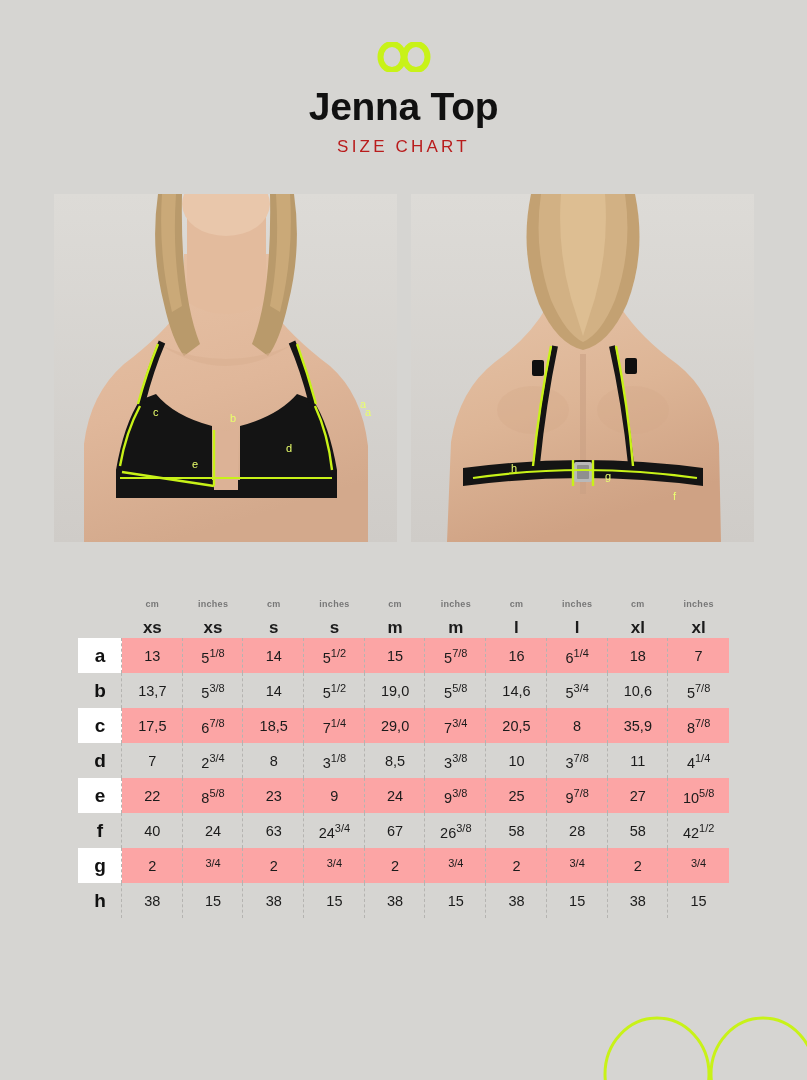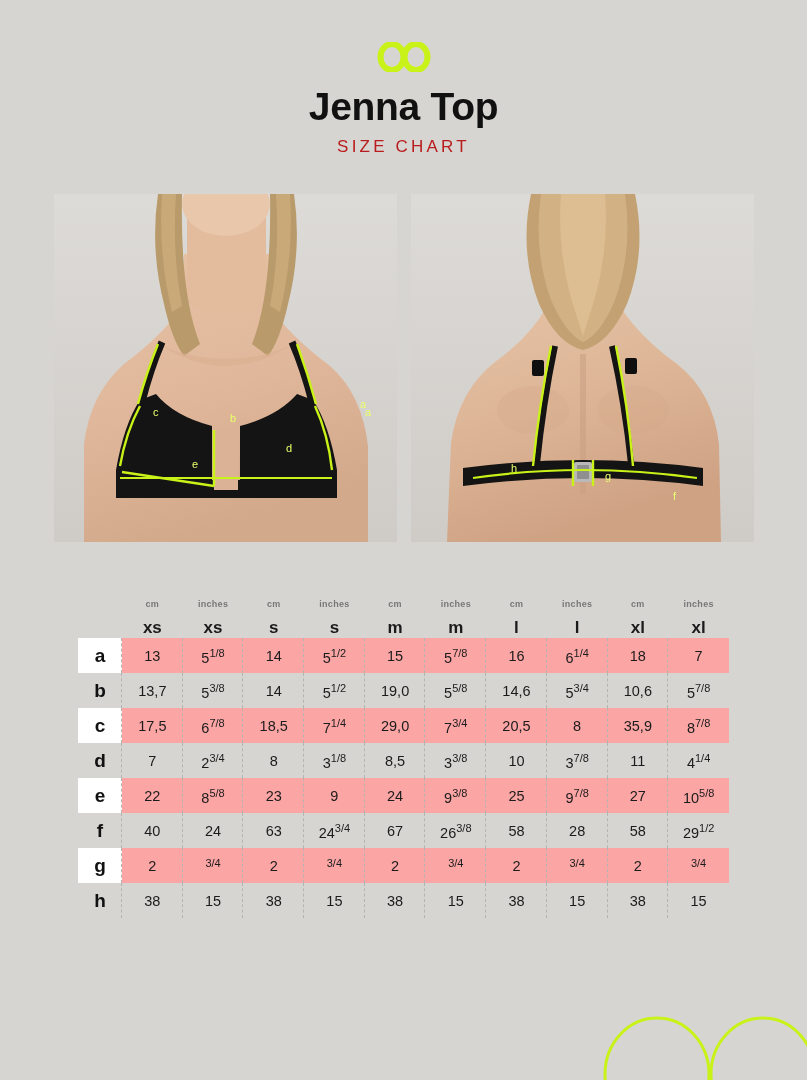--- a/index.html
+++ b/index.html
@@ -355,21 +355,21 @@
           <td class="rowlabel">f</td>
           <td class="val"><span class="dashcol"></span><span>40</span></td>
           <td class="val"><span class="dashcol"></span><span>24</span></td>
           <td class="val"><span class="dashcol"></span><span>63</span></td>
           <td class="val"><span class="dashcol"></span><span>24</span><sup>3/4</sup></td>
           <td class="val"><span class="dashcol"></span><span>67</span></td>
           <td class="val"><span class="dashcol"></span><span>26</span><sup>3/8</sup></td>
           <td class="val"><span class="dashcol"></span><span>58</span></td>
           <td class="val"><span class="dashcol"></span><span>28</span></td>
           <td class="val"><span class="dashcol"></span><span>58</span></td>
-          <td class="val"><span class="dashcol"></span><span>29</span><sup>1/2</sup></td>
+          <td class="val"><span class="dashcol"></span><span>42</span><sup>1/2</sup></td>
         </tr>
         <tr class="alt">
           <td class="rowlabel">g</td>
           <td class="val"><span class="dashcol"></span><span>2</span></td>
           <td class="val"><span class="dashcol"></span><span></span><sup>3/4</sup></td>
           <td class="val"><span class="dashcol"></span><span>2</span></td>
           <td class="val"><span class="dashcol"></span><span></span><sup>3/4</sup></td>
           <td class="val"><span class="dashcol"></span><span>2</span></td>
           <td class="val"><span class="dashcol"></span><span></span><sup>3/4</sup></td>
           <td class="val"><span class="dashcol"></span><span>2</span></td>

